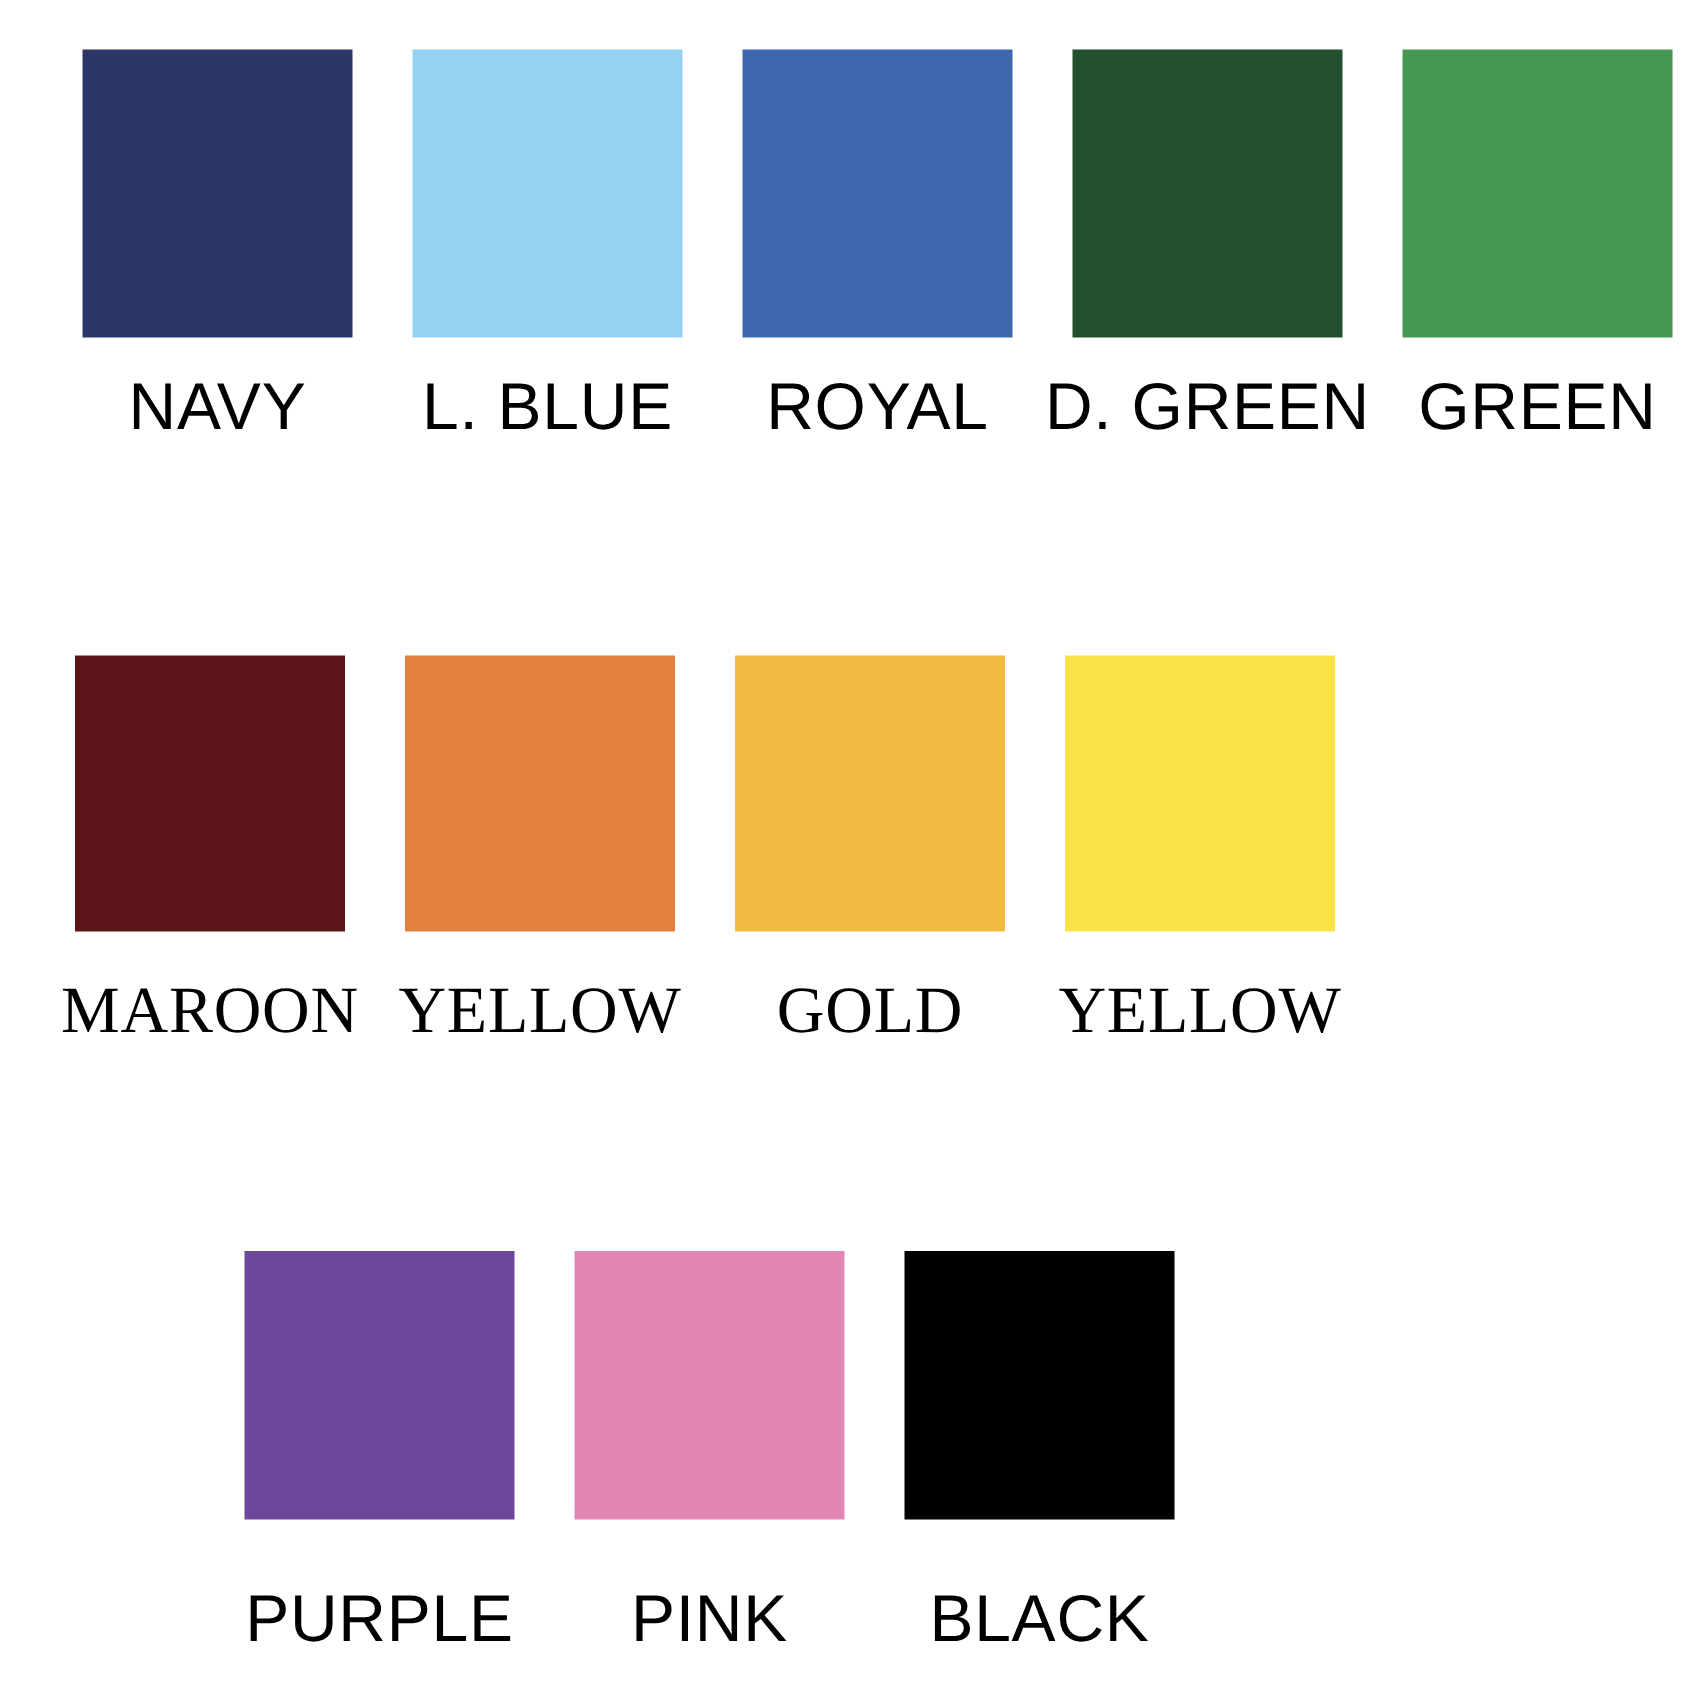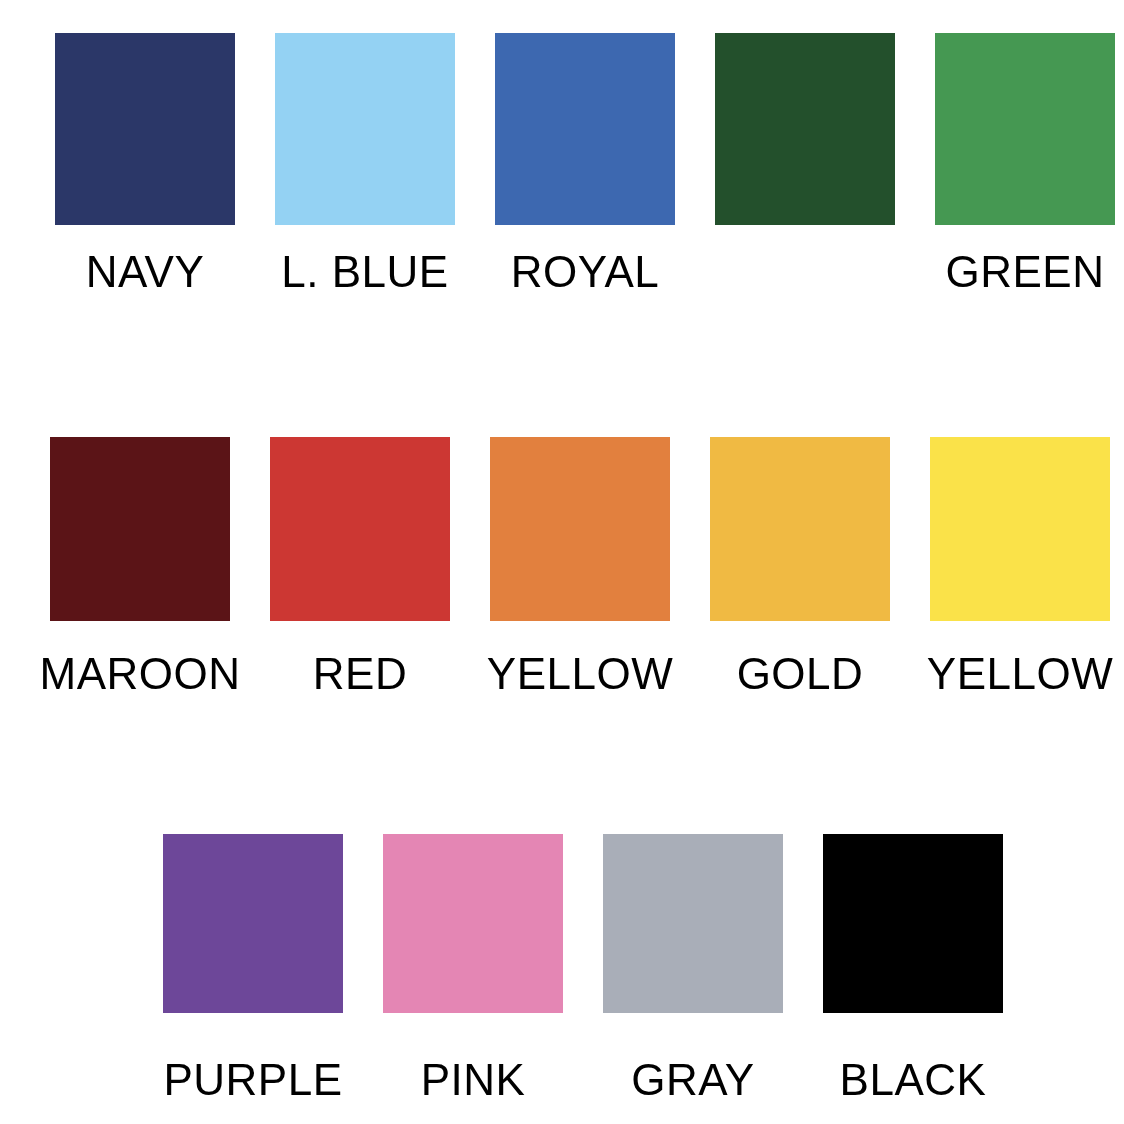--- a/index.html
+++ b/index.html
@@ -60,21 +60,21 @@
     font-size: 44px;
     line-height: 46px;
     letter-spacing: 0.5px;
     color: #000000;
     text-align: center;
     white-space: nowrap;
     font-weight: 400;
   }
 
   #swatch-row-1 .swatch-label { margin-top: 24px; }
-  #swatch-row-2 .swatch-label { margin-top: 30px; }
+  #swatch-row-2 .swatch-label { margin-top: 30px; font-family: Liberation Serif, serif; }
   #swatch-row-3 .swatch-label { margin-top: 44px; }
 </style>
 </head>
 <body>
 
 <div id="palette-sheet">
 
   <div class="swatch-row" id="swatch-row-1">
 
     <div class="swatch-cell">
@@ -87,40 +87,37 @@
       <div class="swatch-label">L. BLUE</div>
     </div>
 
     <div class="swatch-cell">
       <div class="swatch-chip" style="background-color: rgb(61, 104, 176);"></div>
       <div class="swatch-label">ROYAL</div>
     </div>
 
     <div class="swatch-cell">
       <div class="swatch-chip" style="background-color: rgb(35, 80, 44);"></div>
+      <div class="swatch-label">D. GREEN</div>
     </div>
 
     <div class="swatch-cell">
       <div class="swatch-chip" style="background-color: rgb(69, 152, 82);"></div>
       <div class="swatch-label">GREEN</div>
     </div>
 
   </div>
 
   <div class="swatch-row" id="swatch-row-2">
 
     <div class="swatch-cell">
       <div class="swatch-chip" style="background-color: rgb(91, 20, 23);"></div>
       <div class="swatch-label">MAROON</div>
     </div>
 
-    <div class="swatch-cell">
-      <div class="swatch-chip" style="background-color: rgb(204, 55, 51);"></div>
-      <div class="swatch-label">RED</div>
-    </div>
 
     <div class="swatch-cell">
       <div class="swatch-chip" style="background-color: rgb(226, 128, 62);"></div>
       <div class="swatch-label">YELLOW</div>
     </div>
 
     <div class="swatch-cell">
       <div class="swatch-chip" style="background-color: rgb(240, 186, 67);"></div>
       <div class="swatch-label">GOLD</div>
     </div>
@@ -137,24 +134,20 @@
     <div class="swatch-cell">
       <div class="swatch-chip" style="background-color: rgb(109, 71, 153);"></div>
       <div class="swatch-label">PURPLE</div>
     </div>
 
     <div class="swatch-cell">
       <div class="swatch-chip" style="background-color: rgb(228, 134, 180);"></div>
       <div class="swatch-label">PINK</div>
     </div>
 
-    <div class="swatch-cell">
-      <div class="swatch-chip" style="background-color: rgb(169, 174, 184);"></div>
-      <div class="swatch-label">GRAY</div>
-    </div>
 
     <div class="swatch-cell">
       <div class="swatch-chip" style="background-color: rgb(0, 0, 0);"></div>
       <div class="swatch-label">BLACK</div>
     </div>
 
   </div>
 
 </div>
 

